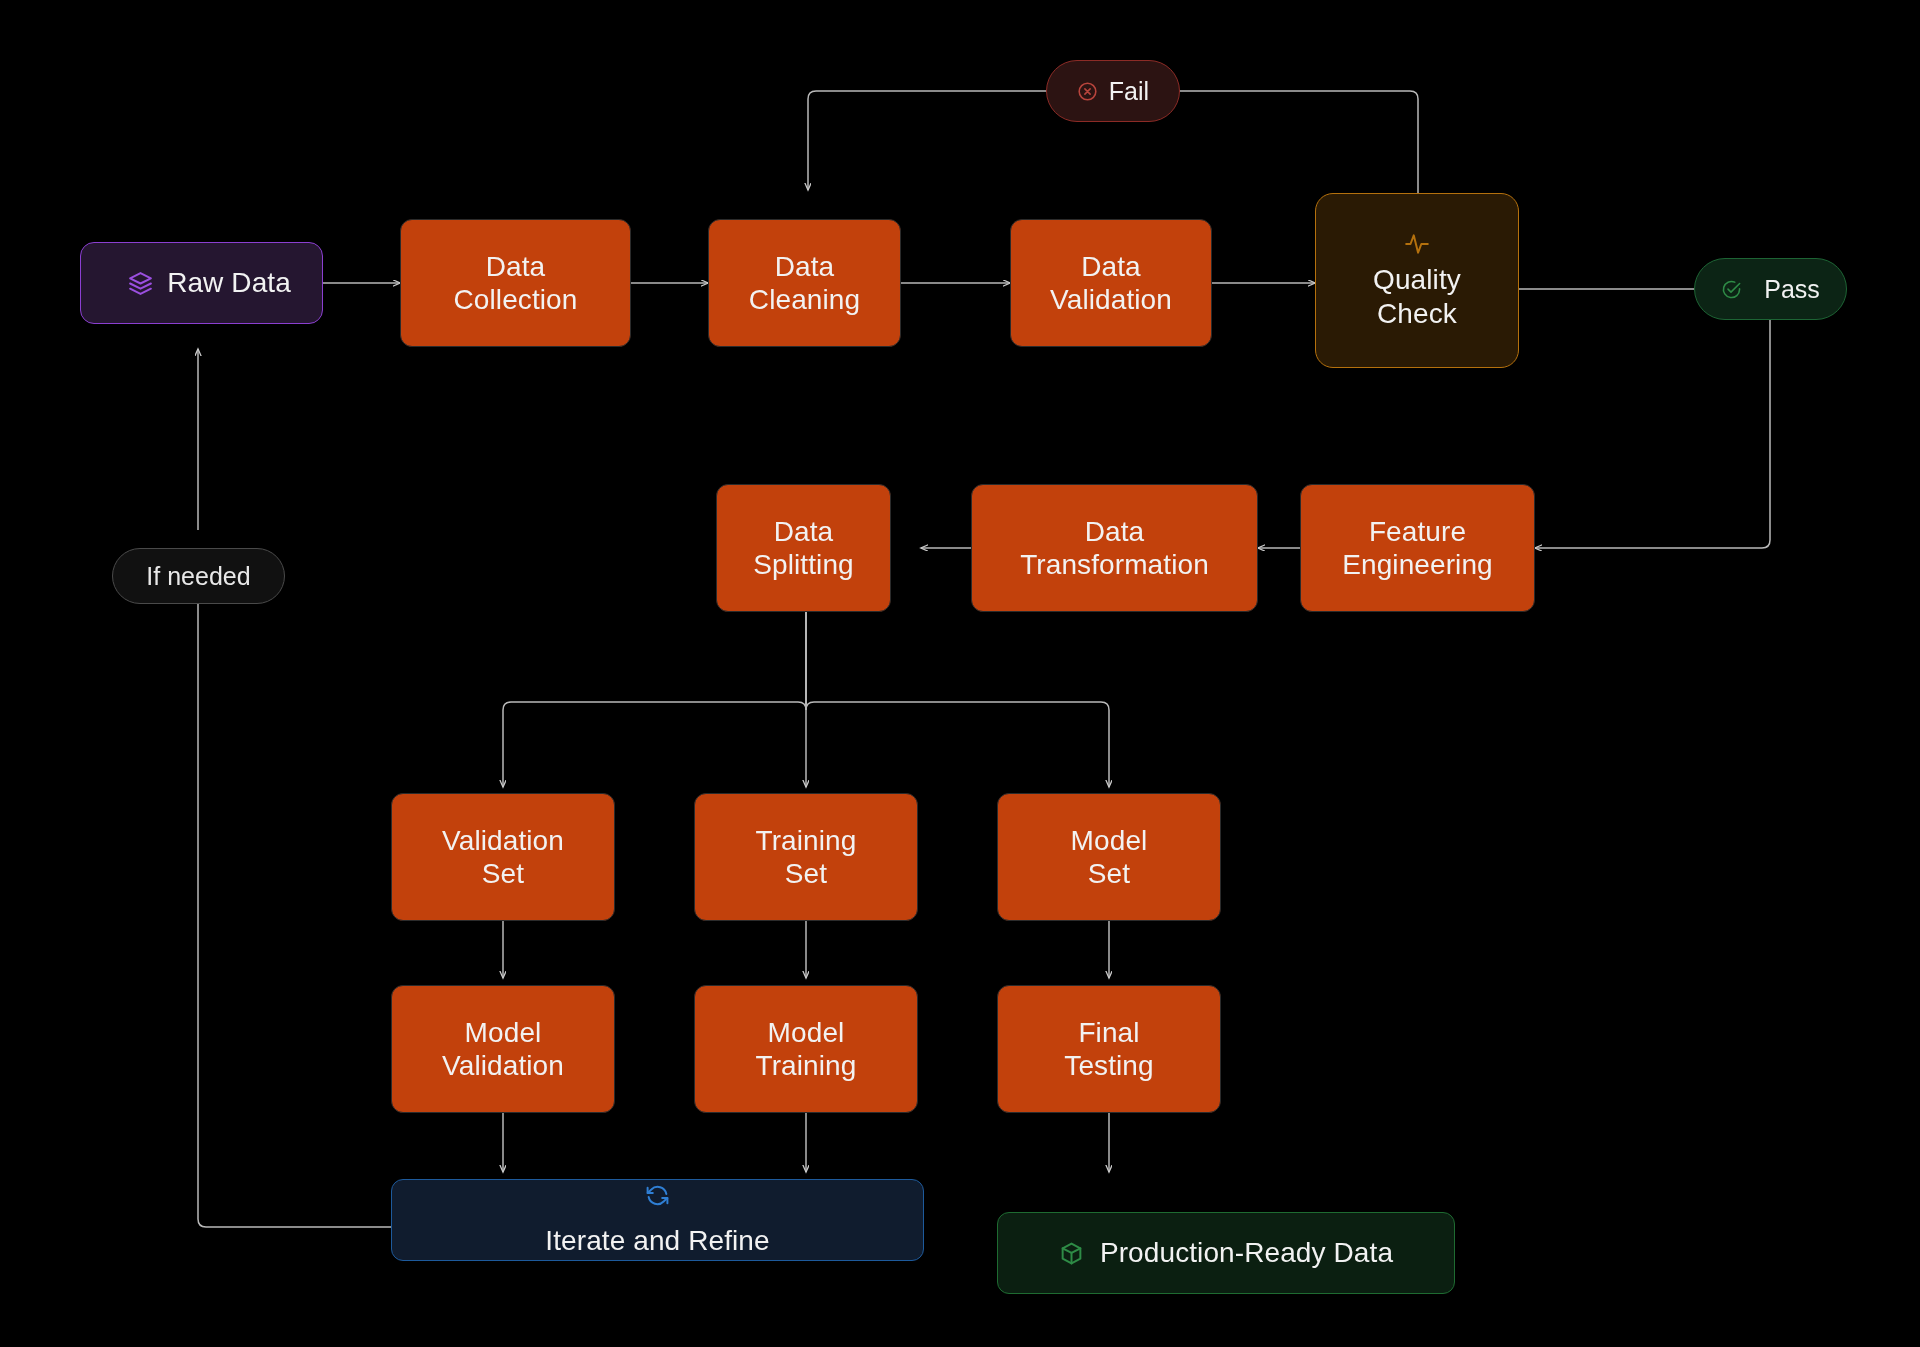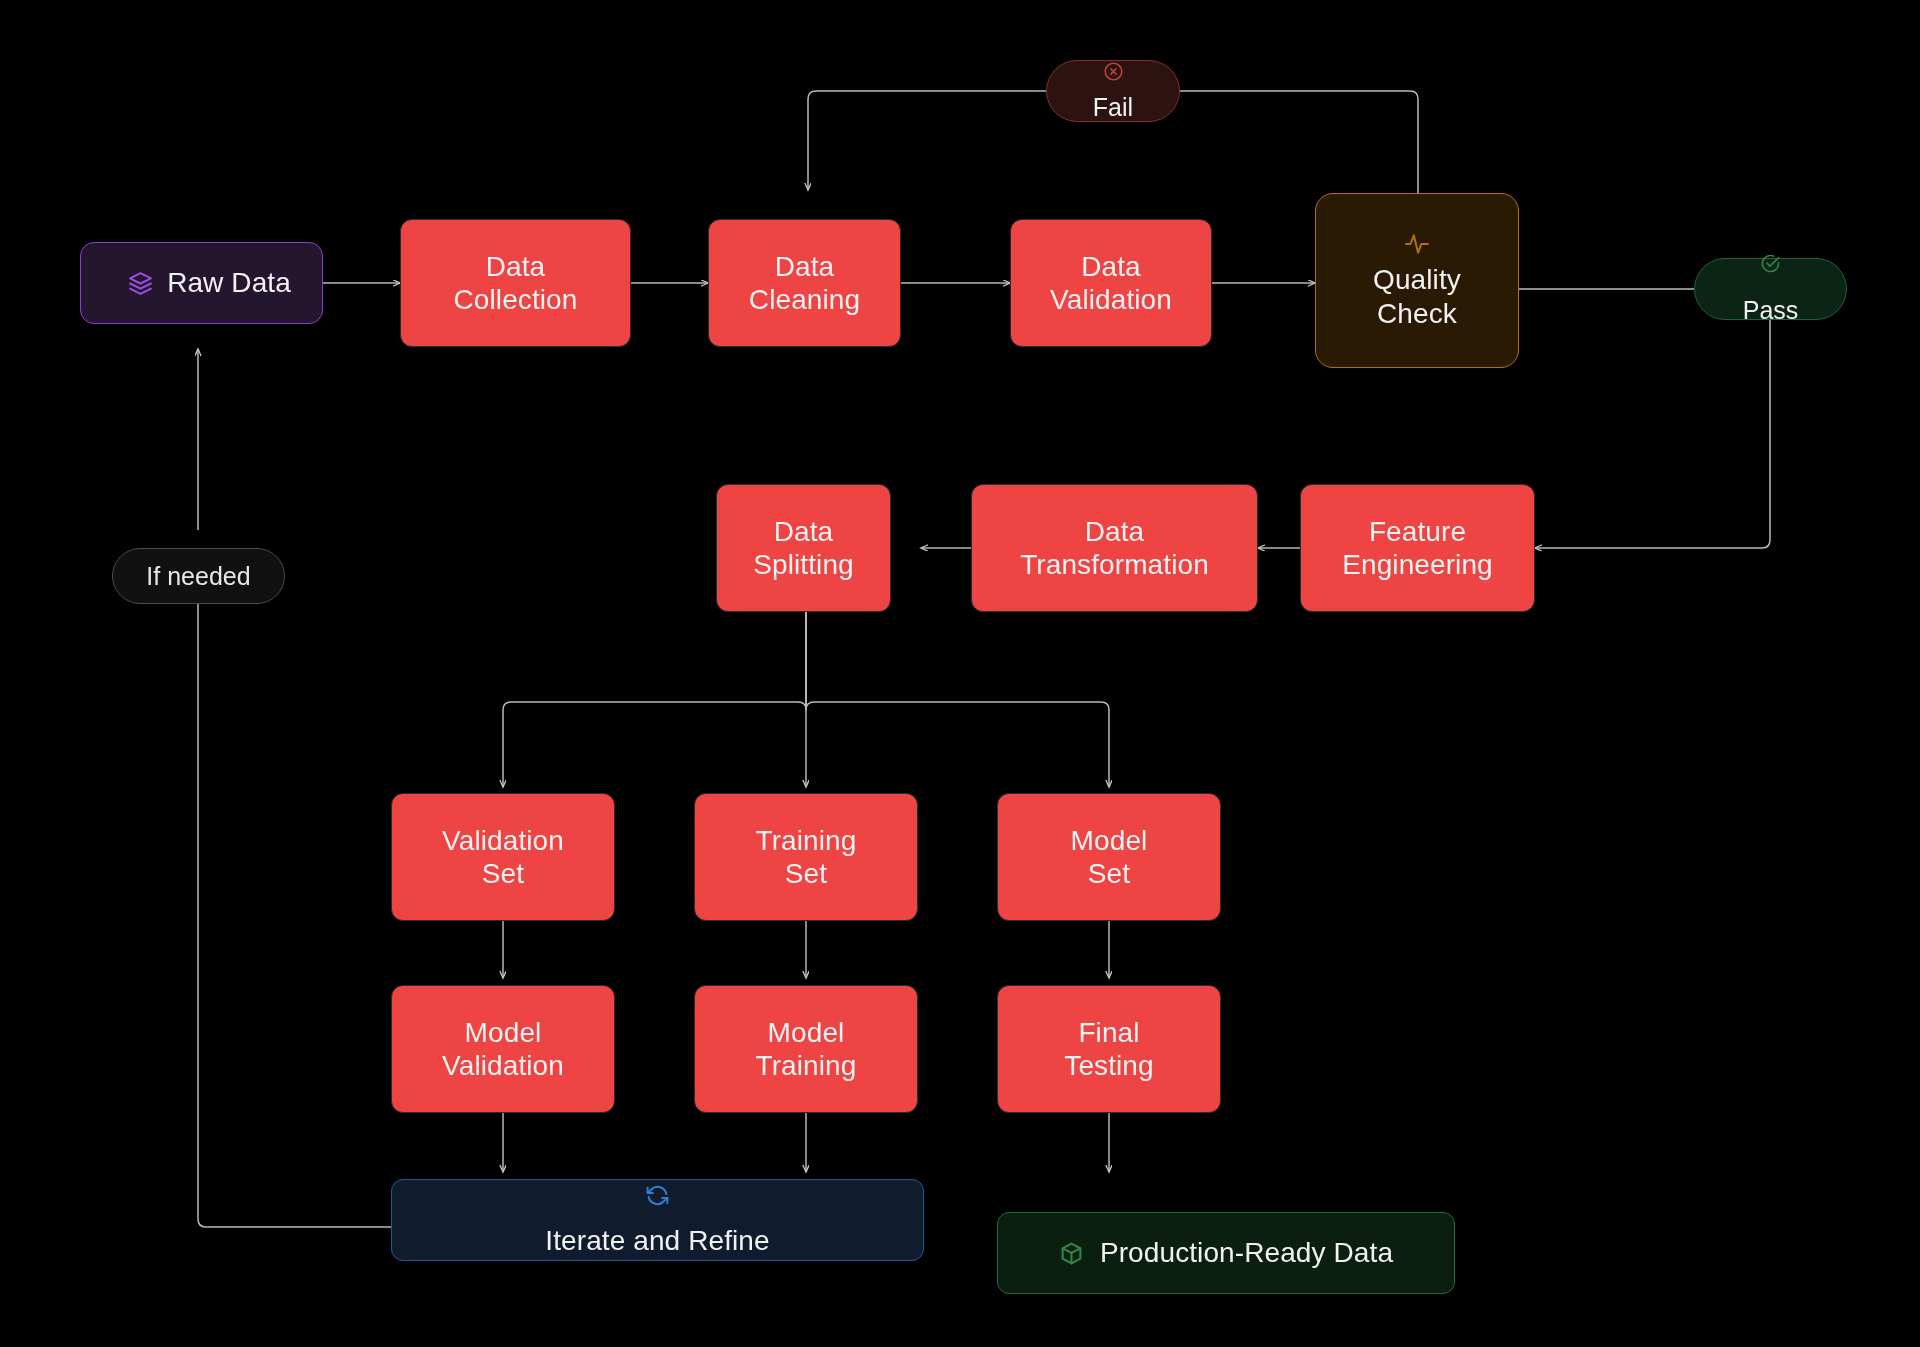--- a/index.html
+++ b/index.html
@@ -29,21 +29,21 @@
 
   
   .node {
     position: absolute;
     box-sizing: border-box;
     display: flex;
     flex-direction: column;
     align-items: center;
     justify-content: center;
     border-radius: 12px;
-    background: #ef4444;
+    background: #c2410c;
     border: 1px solid #2b2b2b;
     color: #f2f2f2;
     font-size: 28px;
     line-height: 1.18;
     text-align: center;
     letter-spacing: 0.1px;
     white-space: pre-line;
     z-index: 3;
   }
 
@@ -74,21 +74,21 @@
     border-radius: 12px;
     flex-direction: row;
     gap: 16px;
   }
 
   
   .pill {
     position: absolute;
     box-sizing: border-box;
     display: flex;
-    flex-direction: column;
+    flex-direction: row;
     align-items: center;
     justify-content: center;
     gap: 11px;
     border-radius: 999px;
     font-size: 25px;
     color: #f2f2f2;
     z-index: 4;
     white-space: nowrap;
   }
   .pill.fail {

